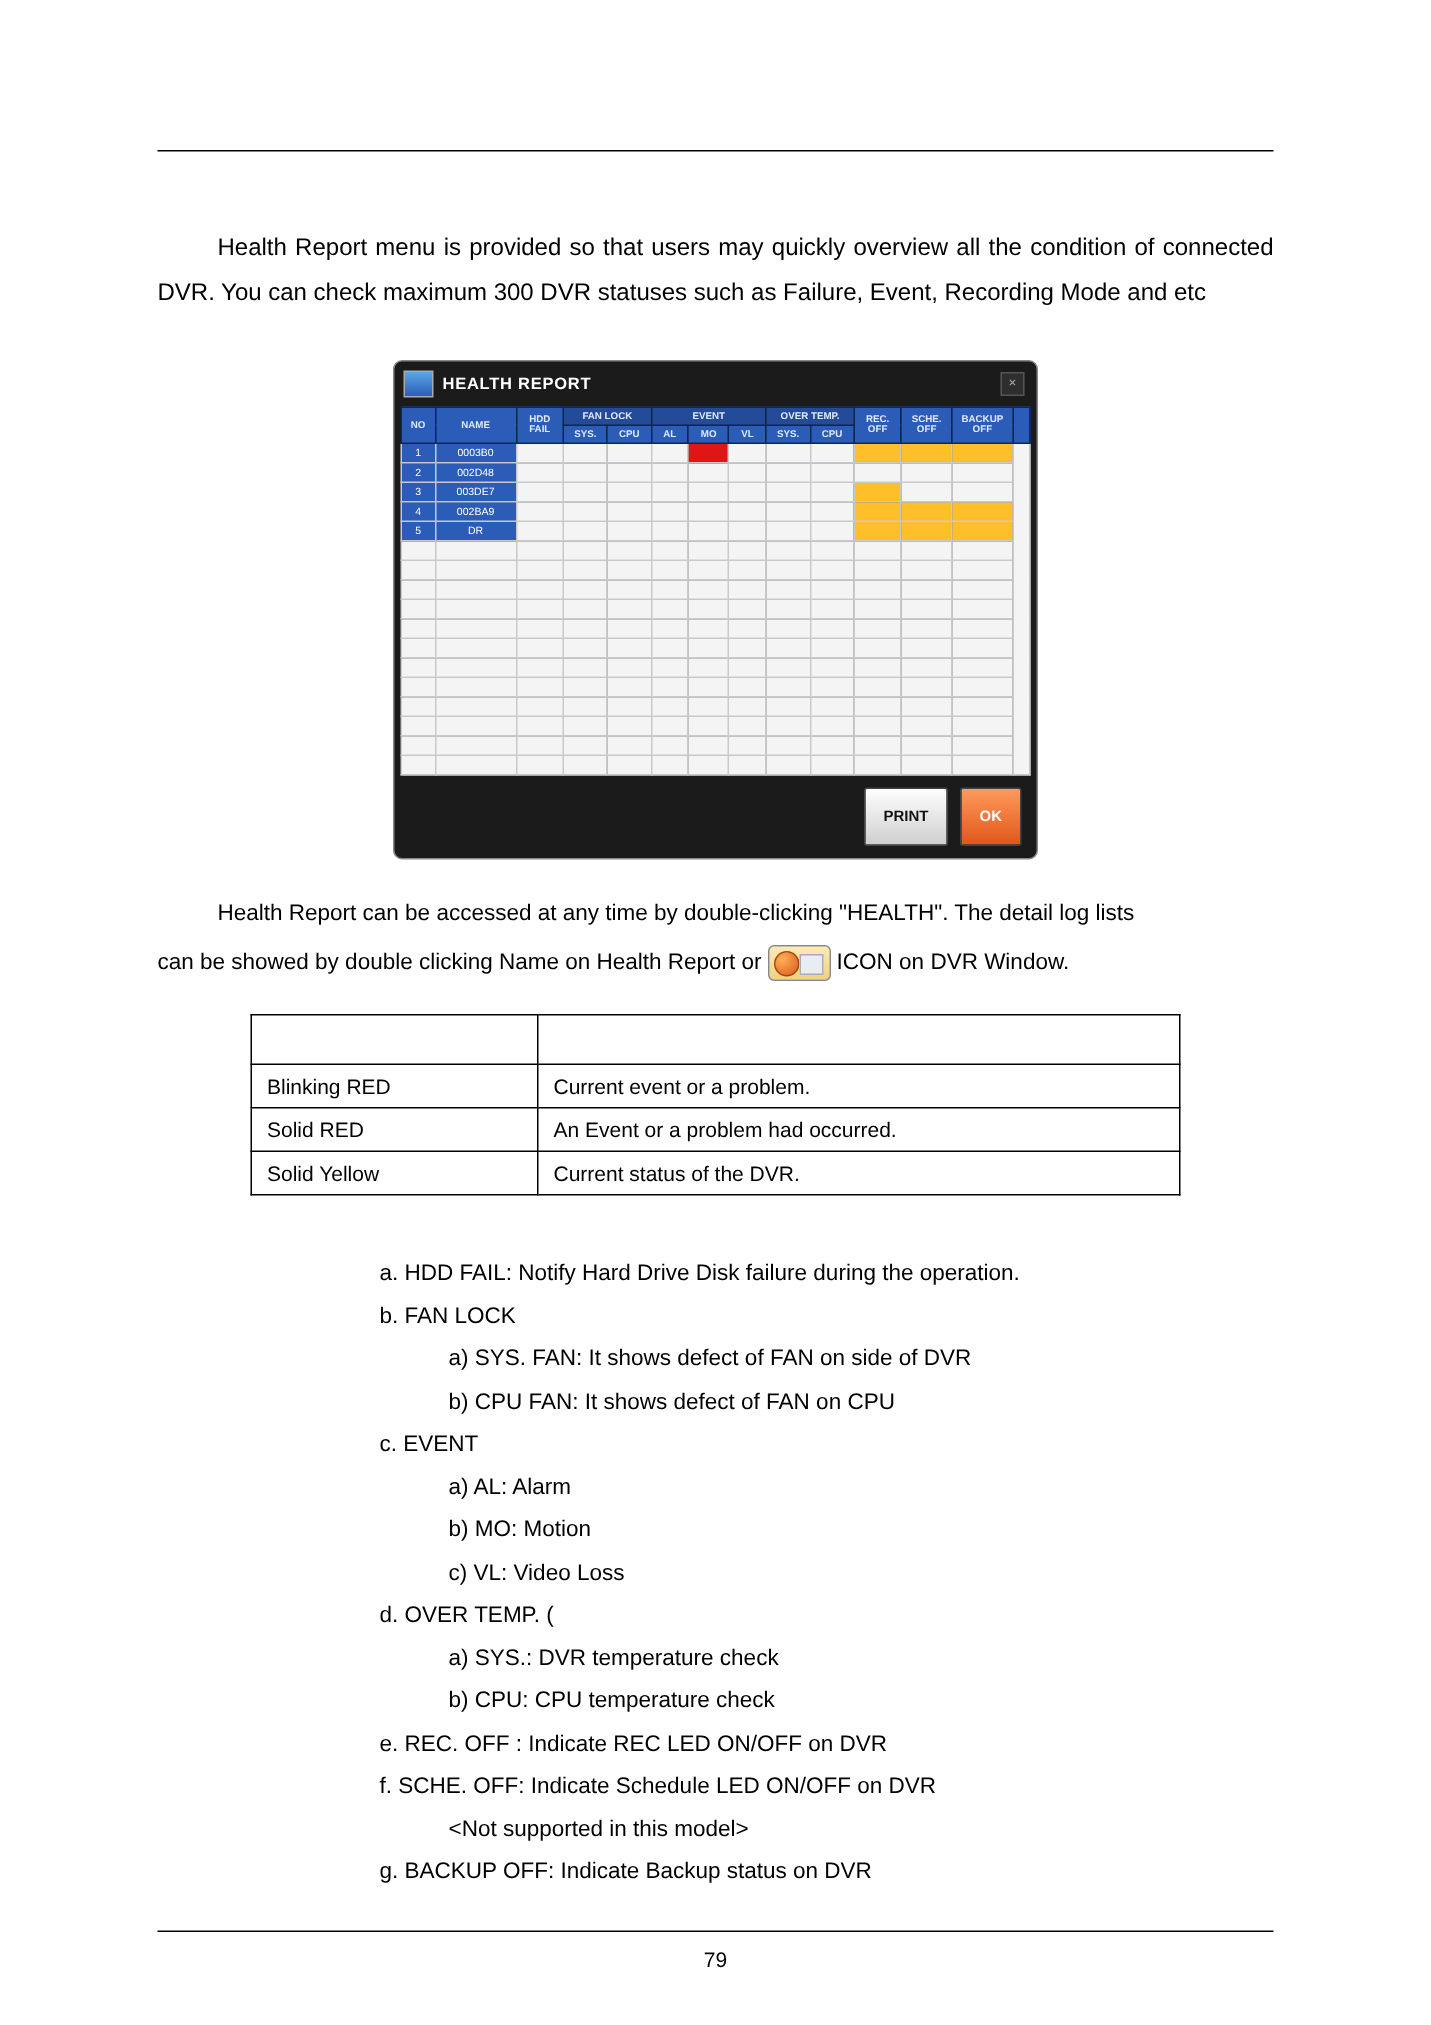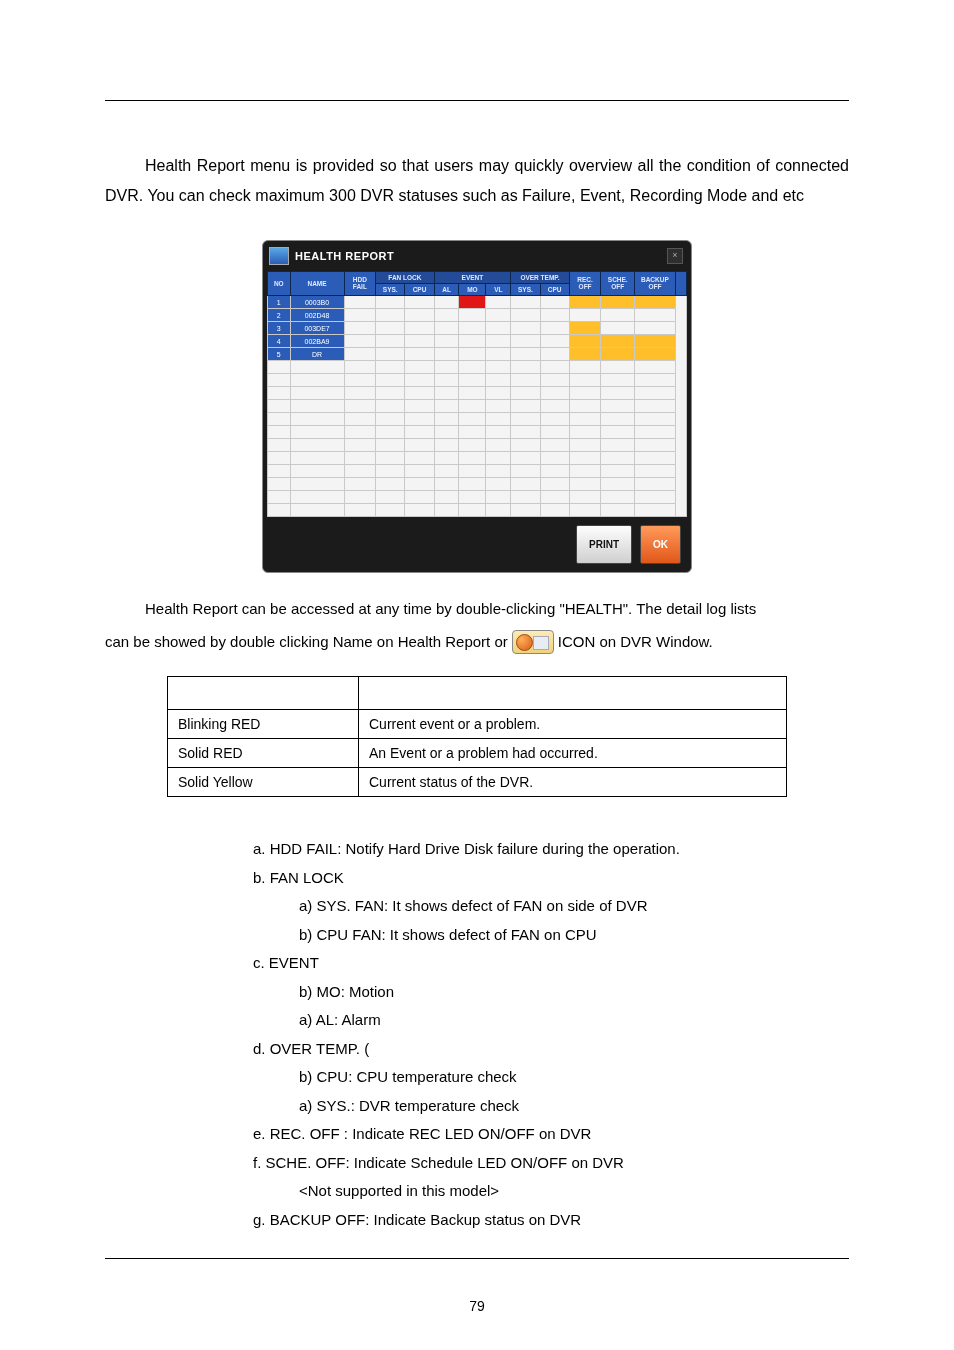--- a/index.html
+++ b/index.html
@@ -523,25 +523,26 @@
     </tr>
   </tbody>
     </table>
 
   <div class="outline">
     <div class="lvl1">a.   HDD FAIL: Notify Hard Drive Disk failure during the operation.</div>
     <div class="lvl1">b.   FAN LOCK</div>
     <div class="lvl2">a)   SYS. FAN: It shows defect of FAN on side of DVR</div>
     <div class="lvl2">b)   CPU FAN: It shows defect of FAN on CPU</div>
     <div class="lvl1">c.   EVENT</div>
+    <div class="lvl2">a)   AL:   Alarm</div>
     <div class="lvl2">b)   MO:   Motion</div>
-    <div class="lvl2">a)   AL:   Alarm</div>
+    <div class="lvl2">c)   VL:   Video Loss</div>
     <div class="lvl1">d.   OVER TEMP. (</div>
+    <div class="lvl2">a)   SYS.: DVR temperature check</div>
     <div class="lvl2">b)   CPU: CPU temperature check</div>
-    <div class="lvl2">a)   SYS.: DVR temperature check</div>
     <div class="lvl1">e.   REC. OFF : Indicate REC LED ON/OFF on DVR</div>
     <div class="lvl1">f.    SCHE. OFF: Indicate Schedule LED ON/OFF on DVR</div>
     <div class="note">&lt;Not supported in this model&gt;</div>
     <div class="lvl1">g.   BACKUP OFF: Indicate Backup status on DVR</div>
   </div>
 
   <hr class="hr-bot">
   <div class="pagenum">79</div>
 </div>
 

